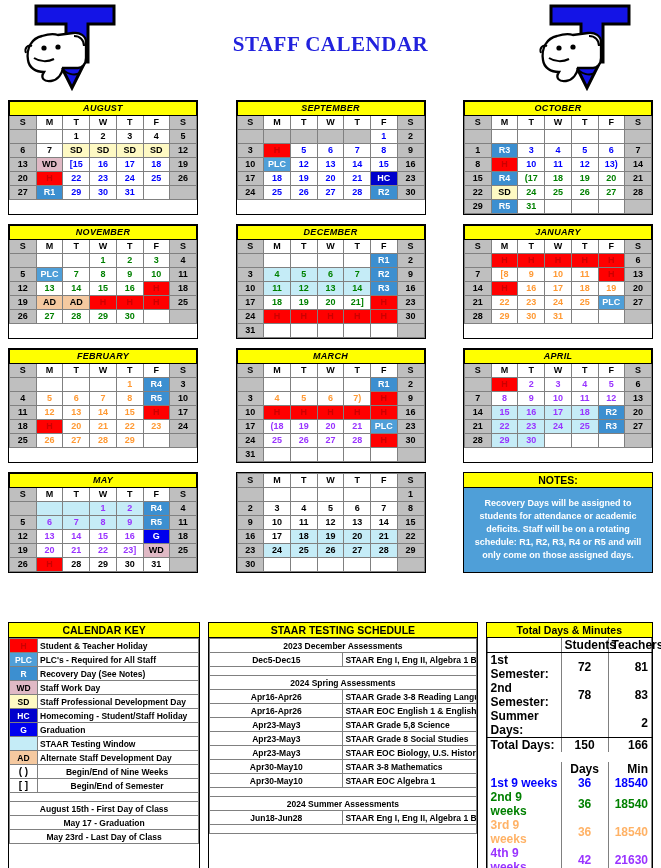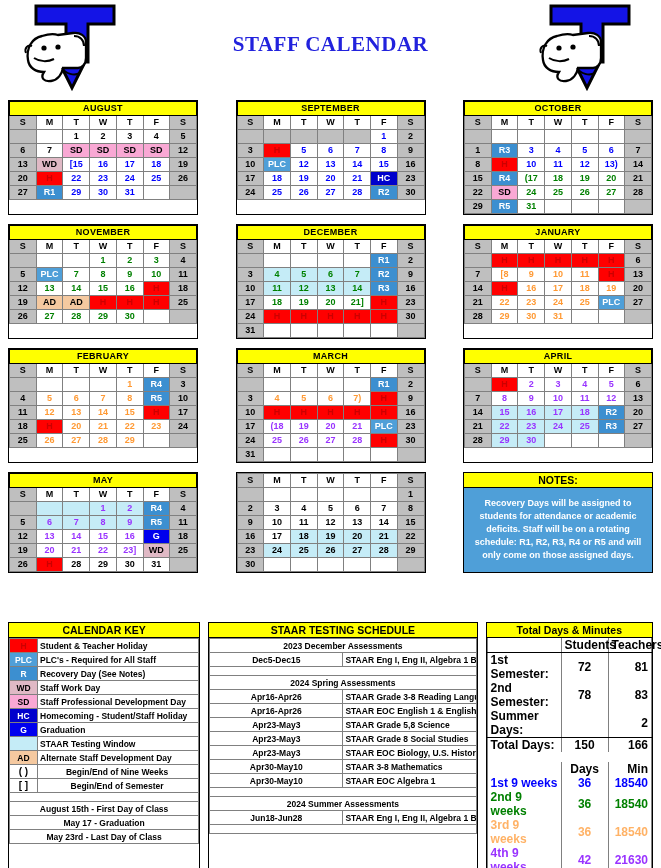--- a/index.html
+++ b/index.html
@@ -35,40 +35,40 @@
   .month {
     width:190px;
     border:1px solid #000;
     background:#fff;
   }
   table.cal { border-collapse:collapse; width:100%; table-layout:fixed; }
   table.cal td, table.cal th { border:1px solid #808080; height:14px; padding:0; text-align:center;
       font-size:9px; font-weight:bold; line-height:13px; }
   .mtitle {
     background:#ffff00; color:#000; font-size:10.5px; font-weight:bold;
-    border:1px solid #000 !important; height:15px; letter-spacing:0.3px;
+    border:1px solid #000 !important; height:15px; letter-spacing:0.3px;font-style:italic;
   }
   .dow { background:#ffffff; color:#000; font-size:9px; }
   .dow.wk { background:#bfbfbf; }
   .pad { background:#bfbfbf; }
   .wkend { background:#bfbfbf; color:#000; }
   .blank { background:#ffffff; }
 
   
   .c-blue   { color:#0000ff; }
   .c-green  { color:#008000; }
   .c-orange { color:#ff9933; }
   .c-purple { color:#9933ff; }
   .c-black  { color:#000000; }
 
   .h-red  { background:#ff0000; color:#cc0000; }
   .h-plc  { background:#4f9fd8; color:#ffffff; }
   .h-r    { background:#3c8fd0; color:#ffffff; }
   .h-wd   { background:#e0b9c5; color:#000000; }
-  .h-sd   { background:#f9a8d4; color:#000000;margin-left:48px; }
+  .h-sd   { background:#fef9c3; color:#000000;margin-left:48px; }
   .h-hc   { background:#0000cc; color:#ffffff; }
   .h-g    { background:#0000ee; color:#ffffff; }
   .h-test { background:#c5ecf7; }
   .h-ad   { background:#f5c9a0; color:#000000; }
 
   
   .notes { width:190px; border:1px solid #000; background:#4f9fd8; }
   .notes .nt-title {
     background:#ffff00; color:#000; font-weight:bold; font-size:10.5px;
     text-align:center; border-bottom:1px solid #000; height:15px; line-height:15px;

